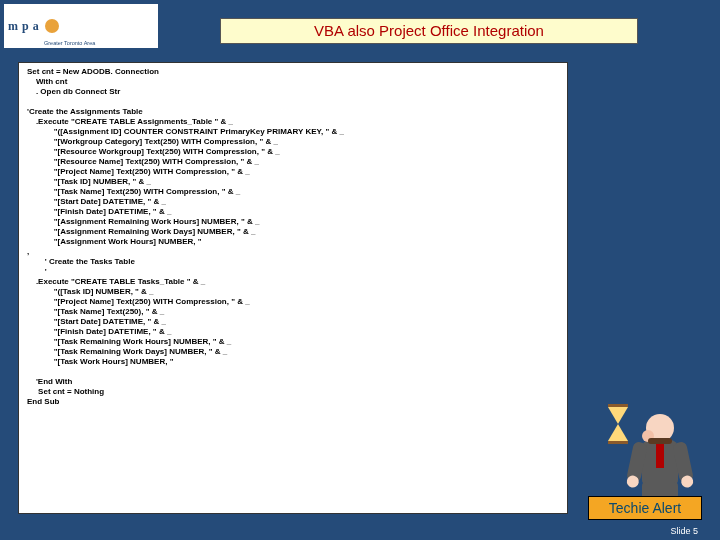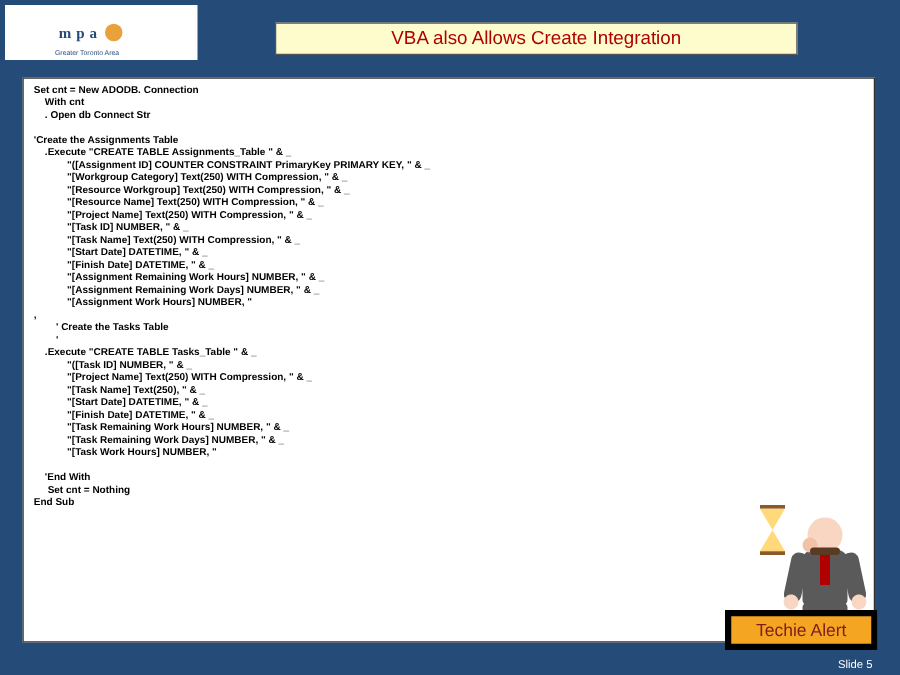--- a/index.html
+++ b/index.html
@@ -23,21 +23,20 @@
     padding: 0 4px;
     box-sizing: border-box;
   }
   .mpa-mark {
     font-family: Georgia, serif;
     font-weight: bold;
     font-size: 12px;
     letter-spacing: 4px;
     color: #254b79;
     display: flex;
-    margin-left: 39px;
   }
   .mpa-dot {
     width: 14px; height: 14px; border-radius: 50%;
     background: #e9a23b;
     display: inline-block;
     margin-left: 2px;
   }
   .gta-text {
     font-size: 5.5px;
     color: #254b79;
@@ -52,21 +51,21 @@
     text-align: center;
     line-height: 24px;
     color: #b00000;
     font-family: Arial, sans-serif;
     font-size: 15px;
     font-weight: normal;
   }
   .code-panel {
     position: absolute;
     left: 18px; top: 62px;
-    width: 682px; height: 452px;
+    width: 550px; height: 452px;
     background: #ffffff;
     border: 1px solid #333;
     padding: 4px 8px;
     box-sizing: border-box;
     font-size: 8px;
     font-weight: bold;
     color: #000;
     white-space: pre;
     line-height: 1.25;
     overflow: hidden;
@@ -162,22 +161,22 @@
     background: #2b2b2b;
     border-radius: 4px;
   }
   .m-shoe-l { left: 2px; }
   .m-shoe-r { right: 2px; }
   .alert-badge {
     position: absolute;
     right: 18px; bottom: 20px;
     width: 112px; height: 22px;
     background: #f4a623;
-    color: #7f1d1d;
-    border: 5px solid #000000;
+    color: #0c4a6e;
+    border: 1px solid #000000;
     text-align: center;
     line-height: 22px;
     font-family: Arial, sans-serif;
     font-size: 14px;
   }
   .slide-num {
     position: absolute;
     right: 22px; bottom: 4px;
     color: #fff;
     font-size: 9px;
@@ -188,21 +187,21 @@
 <body>
 
 <div class="header-row">
   <div class="logo-box">
     <span class="mpa-mark">
       <span>mpa</span>
       <span class="mpa-dot"></span>
     </span>
     <span class="gta-text">Greater Toronto Area</span>
   </div>
-  <div class="title-box">VBA also Allows Create Integration</div>
+  <div class="title-box">VBA also Project Office Integration</div>
 </div>
 
 <div class="code-panel" id="code-panel">Set cnt = New ADODB. Connection
     With cnt
     . Open db Connect Str
 
 'Create the Assignments Table
     .Execute "CREATE TABLE Assignments_Table " &amp; _
             "([Assignment ID] COUNTER CONSTRAINT PrimaryKey PRIMARY KEY, " &amp; _
             "[Workgroup Category] Text(250) WITH Compression, " &amp; _

